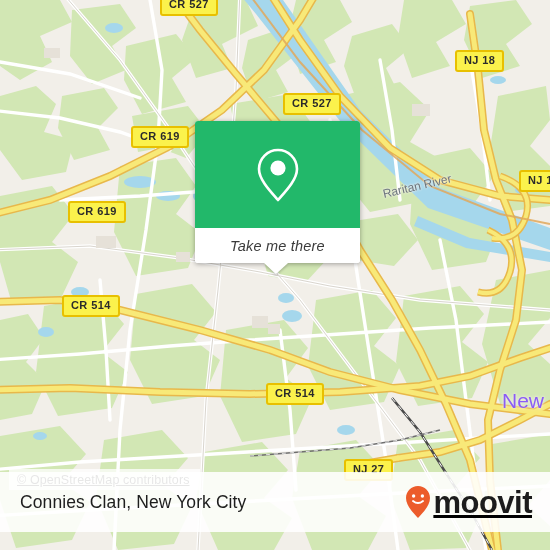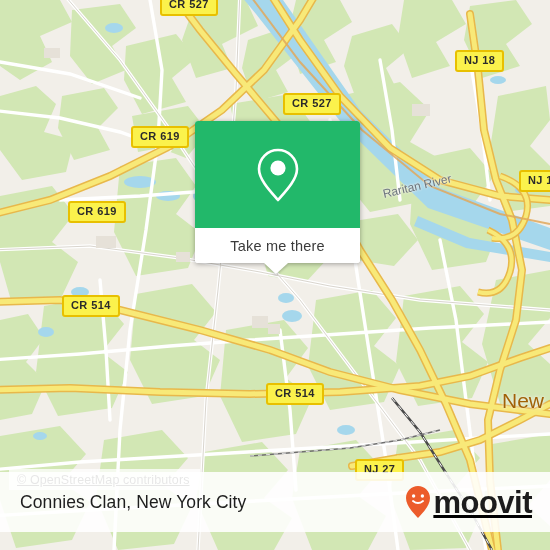--- a/index.html
+++ b/index.html
@@ -52,33 +52,34 @@
   }
   .river-label {
     font-size: 12px;
     color: #6c757d;
     transform: rotate(-13deg);
     transform-origin: left center;
     text-shadow: 0 0 3px #f2efe9, 0 0 2px #f2efe9;
   }
   .city-label {
     font-size: 21px;
-    color: #a16207;
+    color: #8b5cf6;
     text-shadow: 0 0 4px rgba(242,239,233,0.95), 0 0 3px rgba(242,239,233,0.95);
   }
   
   #popup {
     position: absolute;
     left: 195px;
     top: 121px;
     width: 165px;
     border-radius: 3px;
     box-shadow: 0 1px 5px rgba(0,0,0,0.35);
     overflow: visible;
     background: #ffffff;
+    font-style: italic;
   }
   #popup-image {
     height: 107px;
     background: #22b86a;
     border-radius: 3px 3px 0 0;
     display: flex;
     align-items: center;
     justify-content: center;
   }
   #popup-action {
@@ -305,21 +306,21 @@
 
   <div id="shield-layer">
       <div class="shield" style="left: 160px; top: -6px;">CR 527</div>
       <div class="shield" style="left: 283px; top: 93px;">CR 527</div>
       <div class="shield" style="left: 455px; top: 50px;">NJ 18</div>
       <div class="shield" style="left: 519px; top: 170px;">NJ 18</div>
       <div class="shield" style="left: 131px; top: 126px;">CR 619</div>
       <div class="shield" style="left: 68px; top: 201px;">CR 619</div>
       <div class="shield" style="left: 62px; top: 295px;">CR 514</div>
       <div class="shield" style="left: 266px; top: 383px;">CR 514</div>
-      <div class="shield" style="left: 344px; top: 459px; margin-left: 11px;">NJ 27</div>
+      <div class="shield" style="left: 344px; top: 459px;">NJ 27</div>
     </div>
 
   <div id="label-layer">
       <div class="maplabel river-label" style="left: 383px; top: 187px;">Raritan River</div>
       <div class="maplabel city-label" style="left: 502px; top: 389px;">New</div>
     </div>
 
   <div id="popup">
     <div id="popup-image">
       <svg width="46" height="56" viewBox="0 0 46 56">

